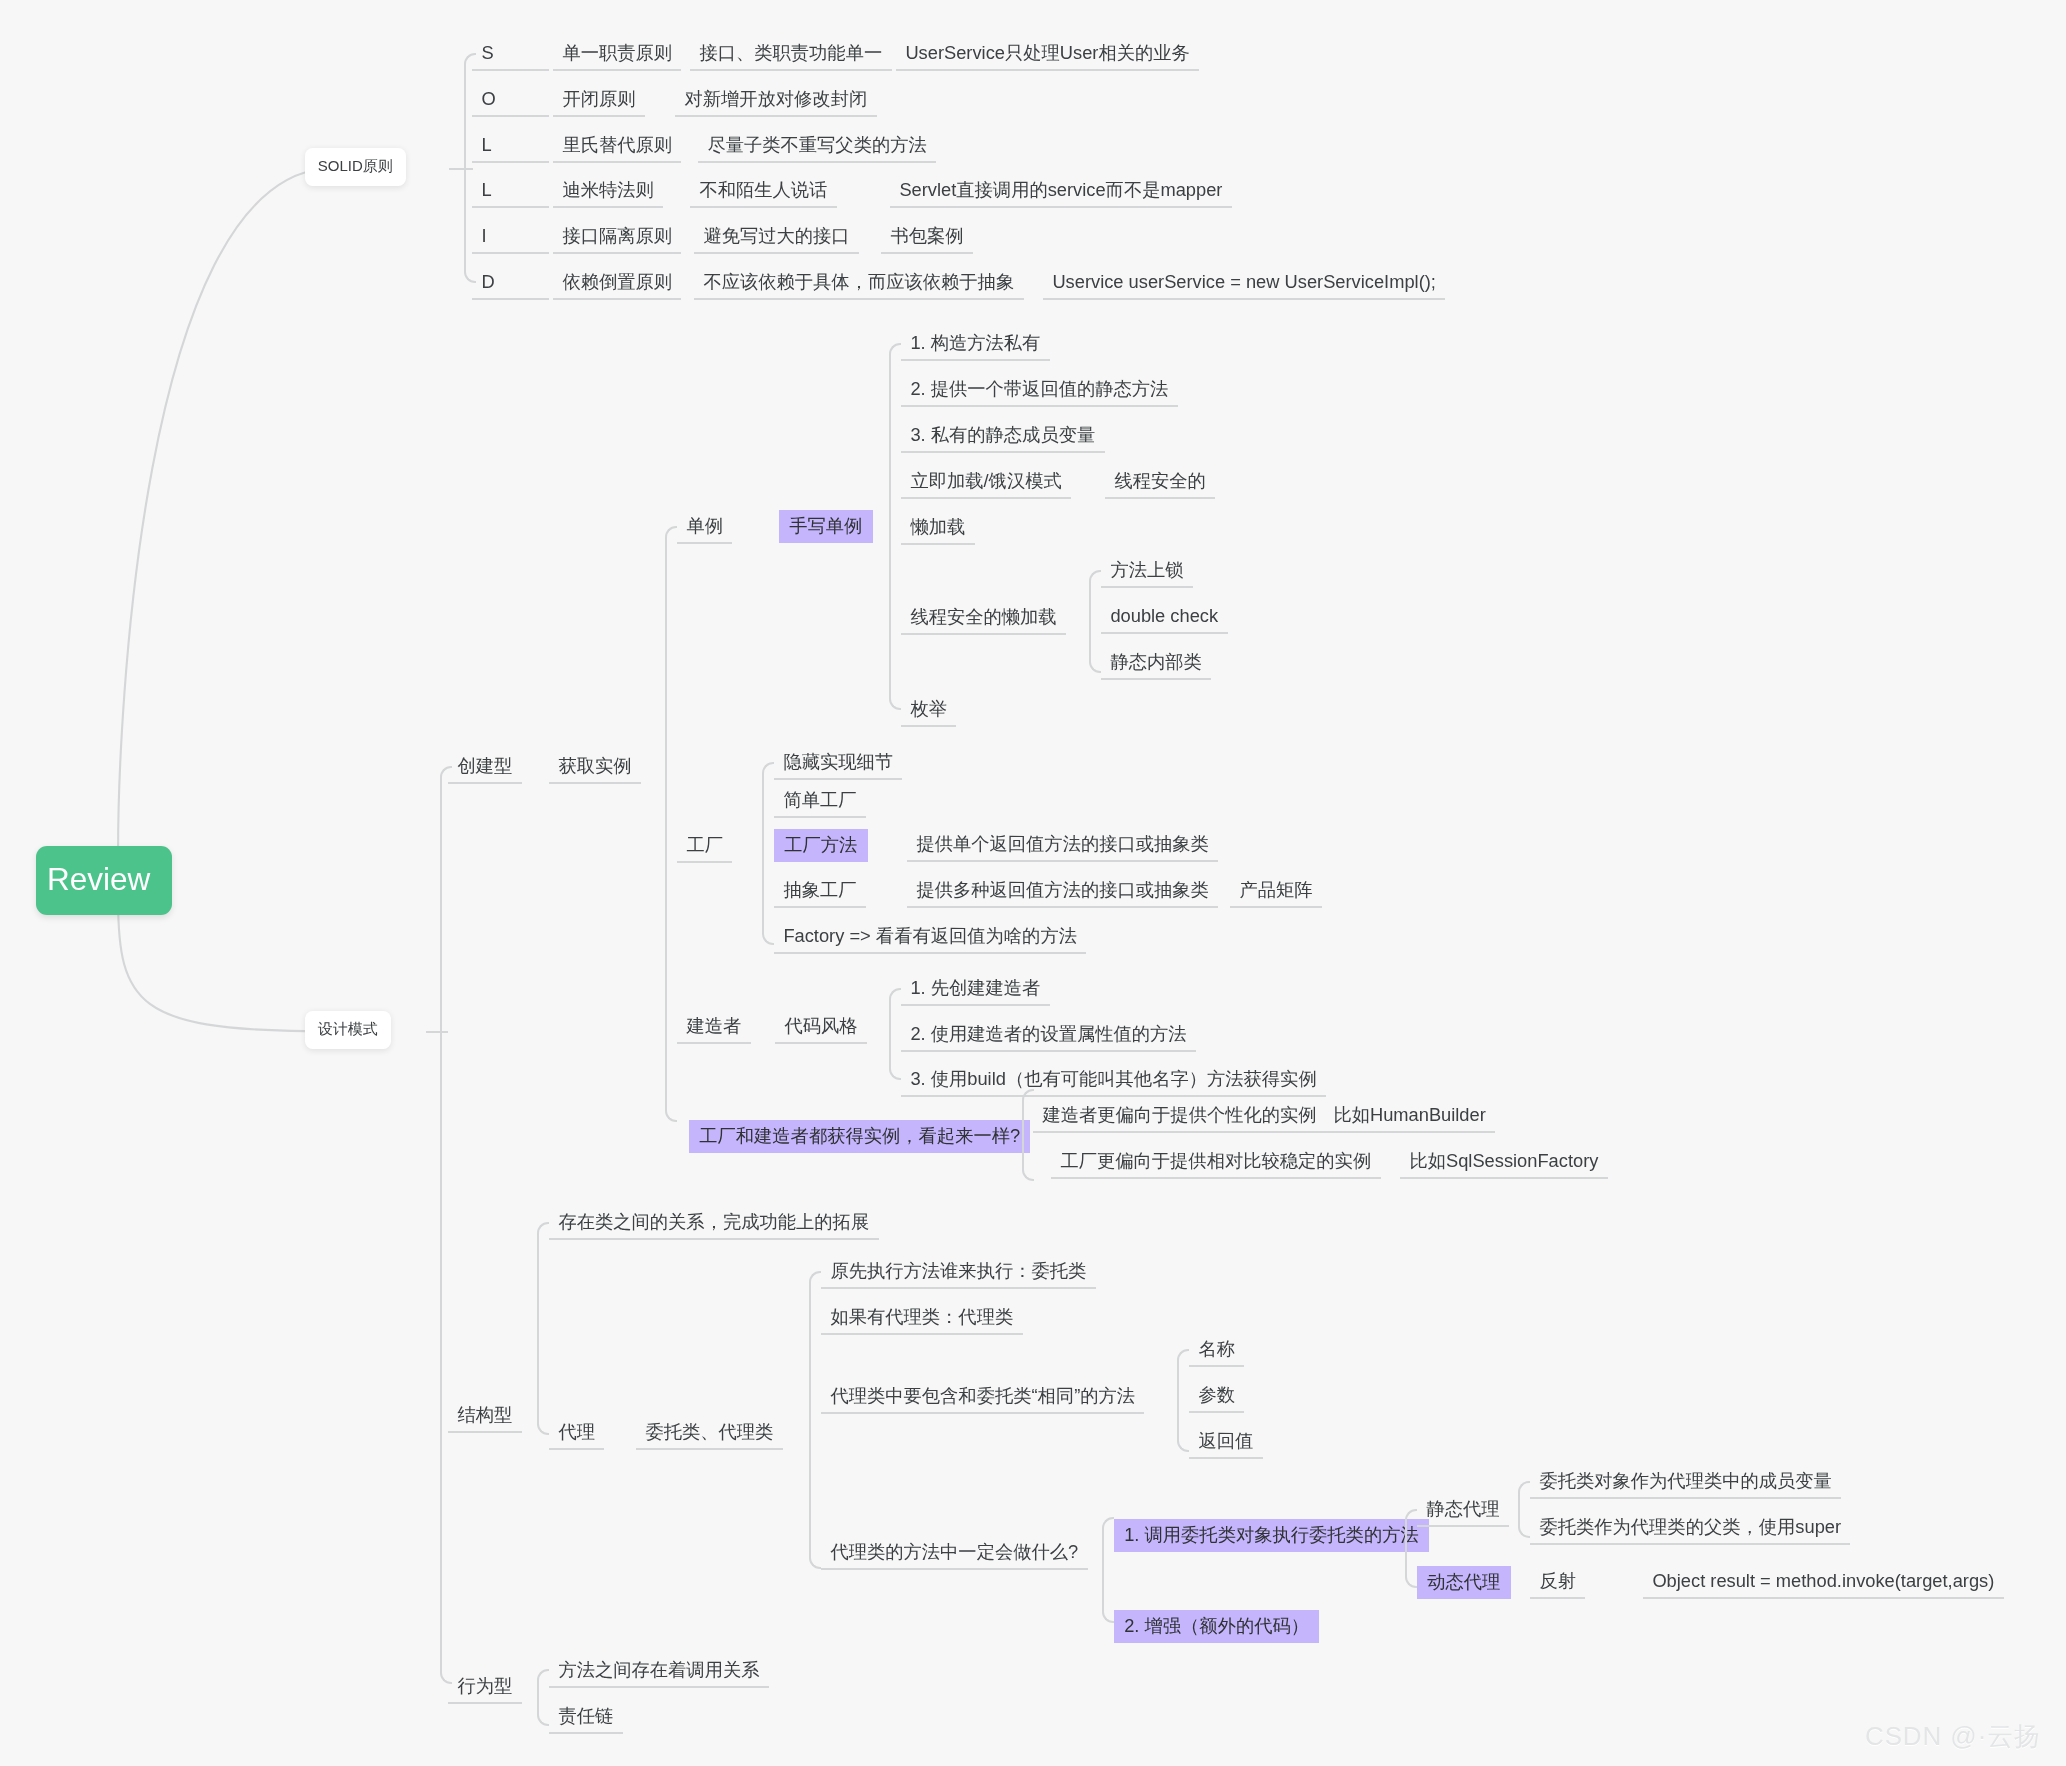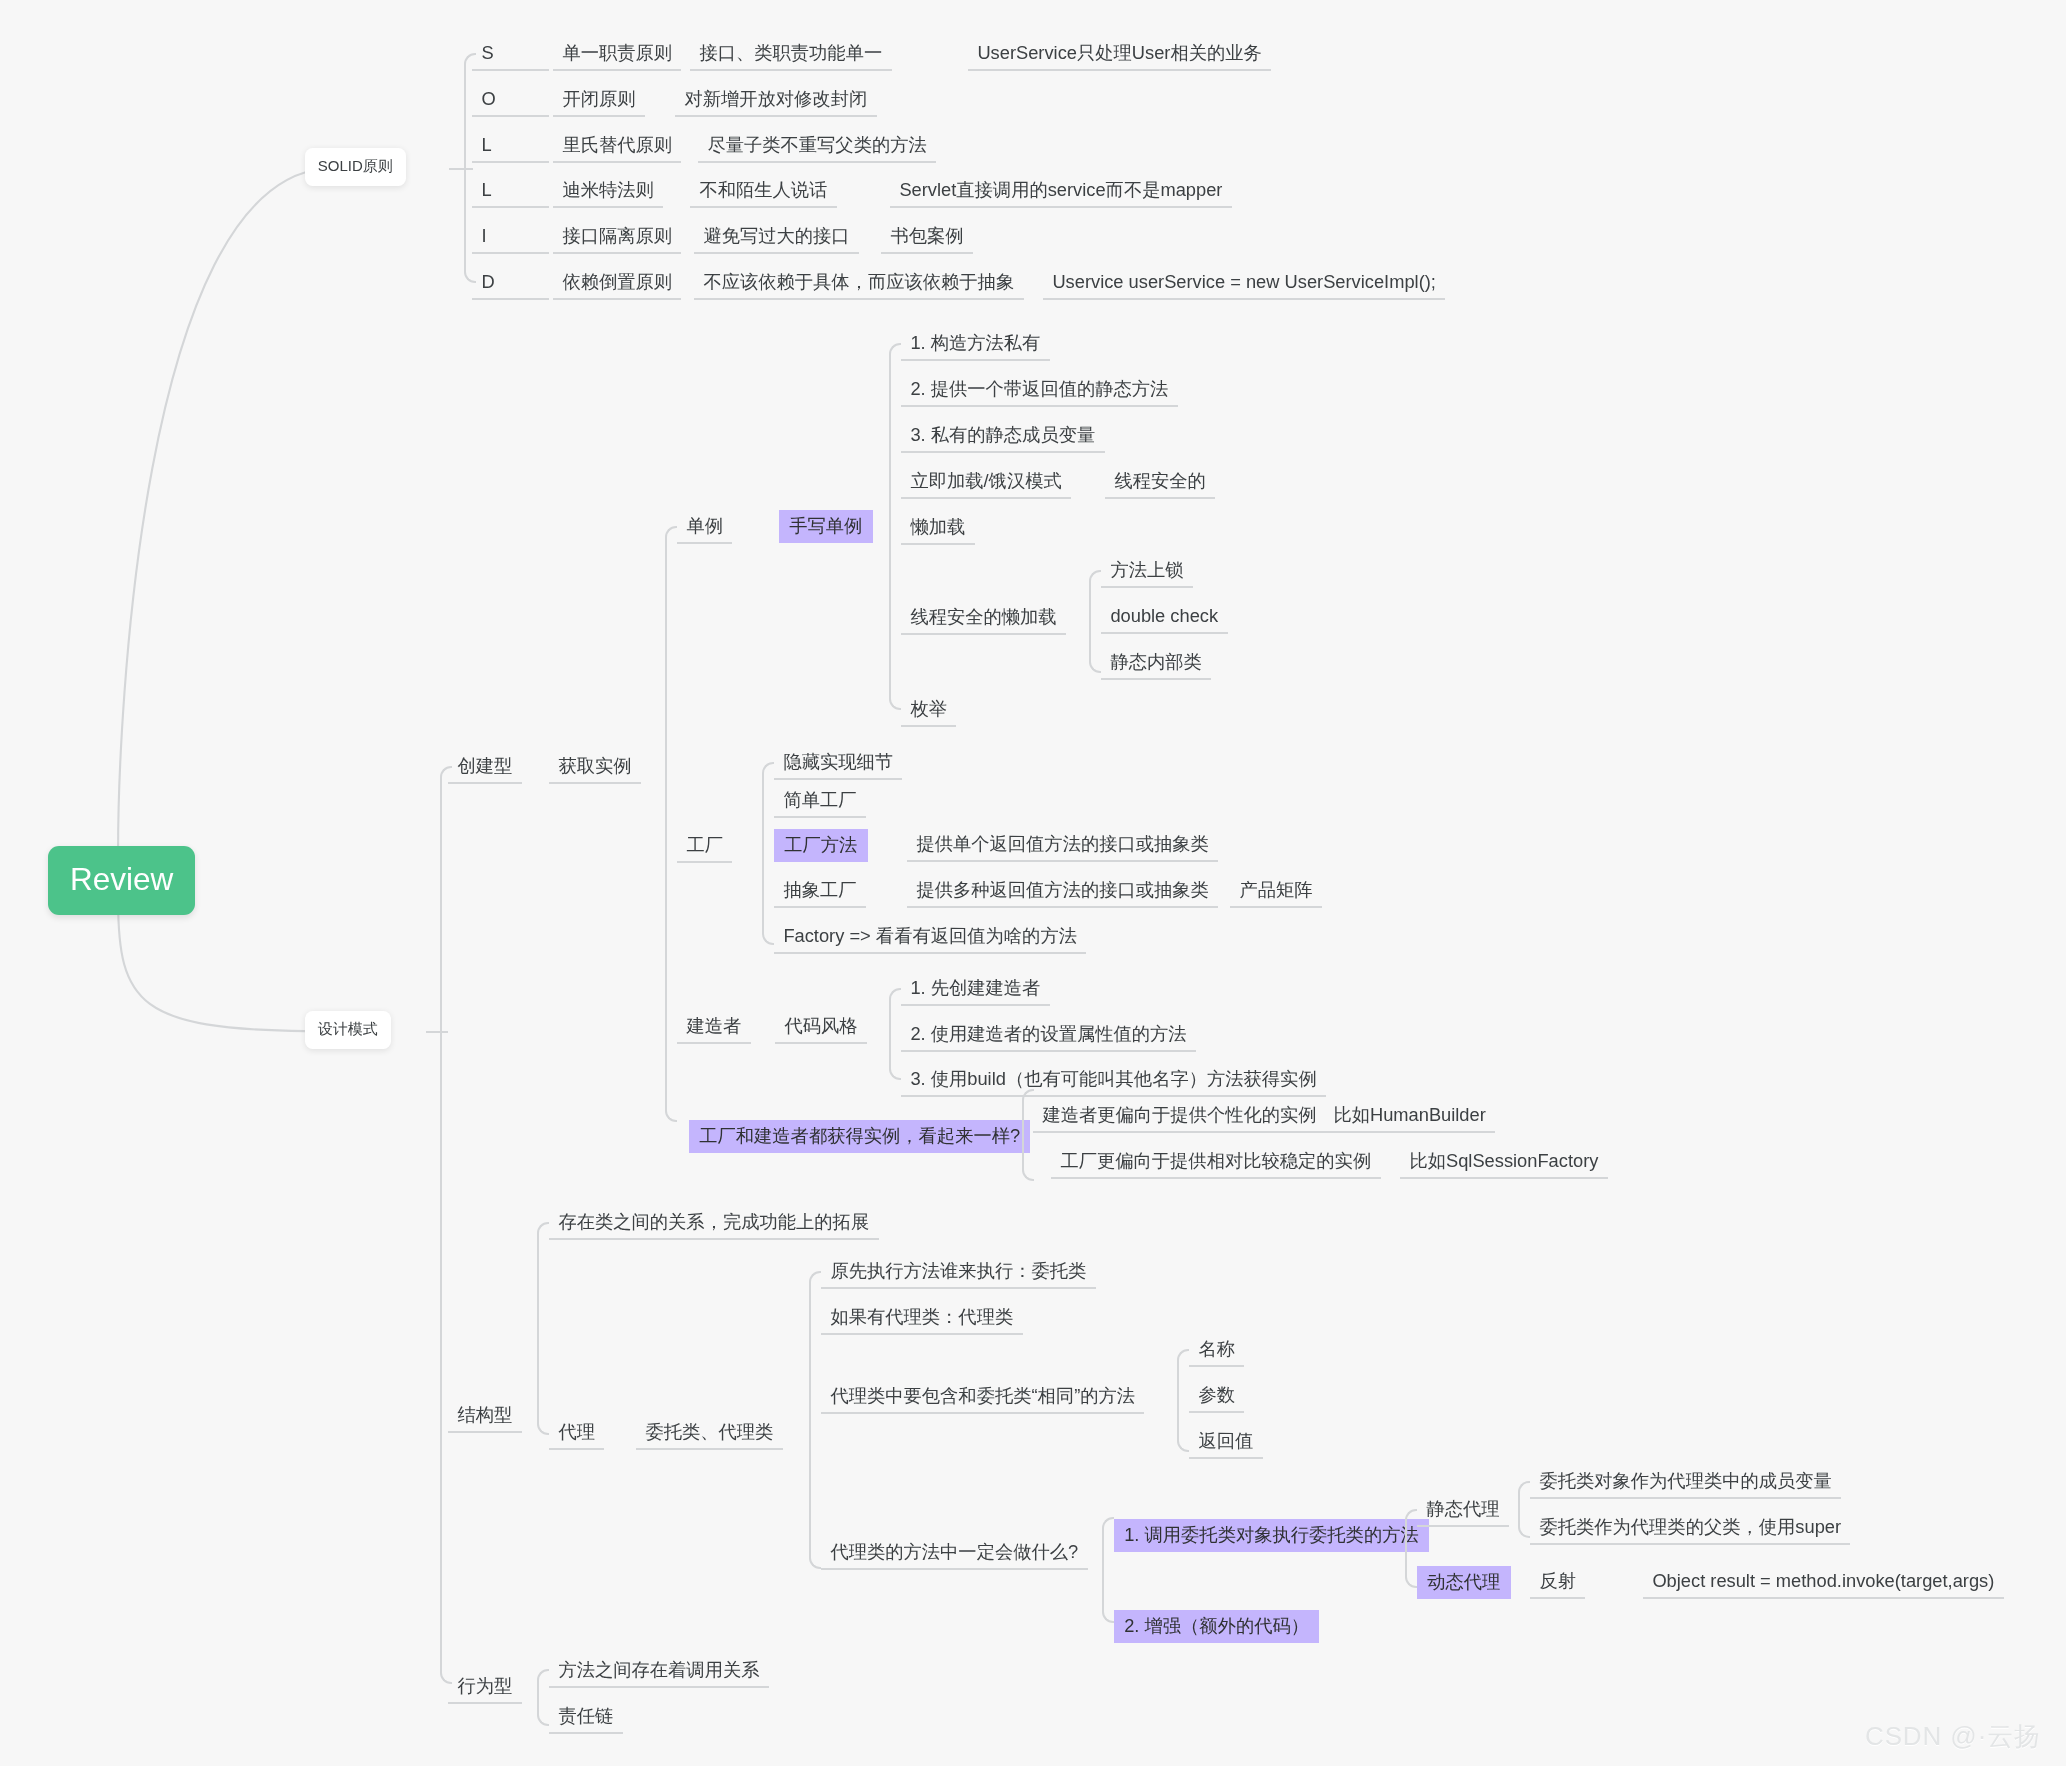--- a/index.html
+++ b/index.html
@@ -93,37 +93,37 @@
 </head>
 <body>
 
 <div id="canvas">
 
   <svg class="spline" viewBox="0 0 4854 4150" width="2066" height="1766">
     <path d="M 277 1996 C 277 1700 330 440 760 396" fill="none" stroke="#D4D6D8" stroke-width="5"></path>
     <path d="M 277 2115 C 277 2360 330 2418 716 2423" fill="none" stroke="#D4D6D8" stroke-width="5"></path>
   </svg>
 
-  <div class="root" style="left:48px;top:846px;">Review</div>
+  <div class="root" style="left:36px;top:846px;padding-left:11px;">Review</div>
 
   <div class="pill" style="left:305px;top:148px;">SOLID原则</div>
 
   <div class="ln lnh" style="left:449px;top:168px;width:24px;"></div>
   <div class="elbow both" style="left:464px;top:53px;width:12px;height:230px;"></div>
 
   <div class="node" style="left:472px;top:38px;">
     <span class="txt" style="width:77px;">S</span>
   </div>
   <div class="node" style="left:553px;top:38px;">
     <span class="txt">单一职责原则</span>
   </div>
   <div class="node" style="left:690px;top:38px;">
     <span class="txt">接口、类职责功能单一</span>
   </div>
-  <div class="node" style="left:968px;top:38px;">
+  <div class="node" style="left:896px;top:38px;">
     <span class="txt">UserService只处理User相关的业务</span>
   </div>
 
   <div class="node" style="left:472px;top:84px;">
     <span class="txt" style="width:77px;">O</span>
   </div>
   <div class="node" style="left:553px;top:84px;">
     <span class="txt">开闭原则</span>
   </div>
   <div class="node" style="left:675px;top:84px;">

